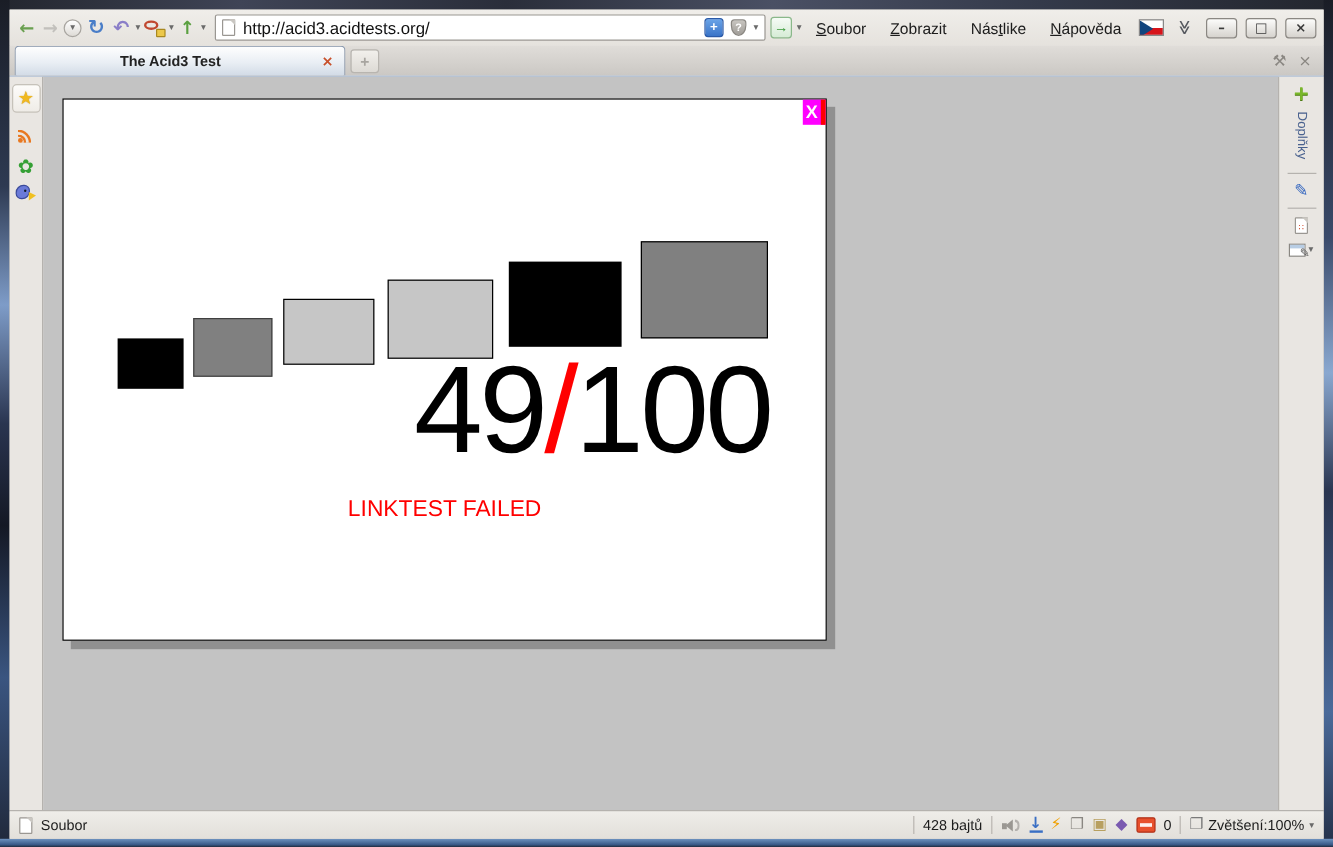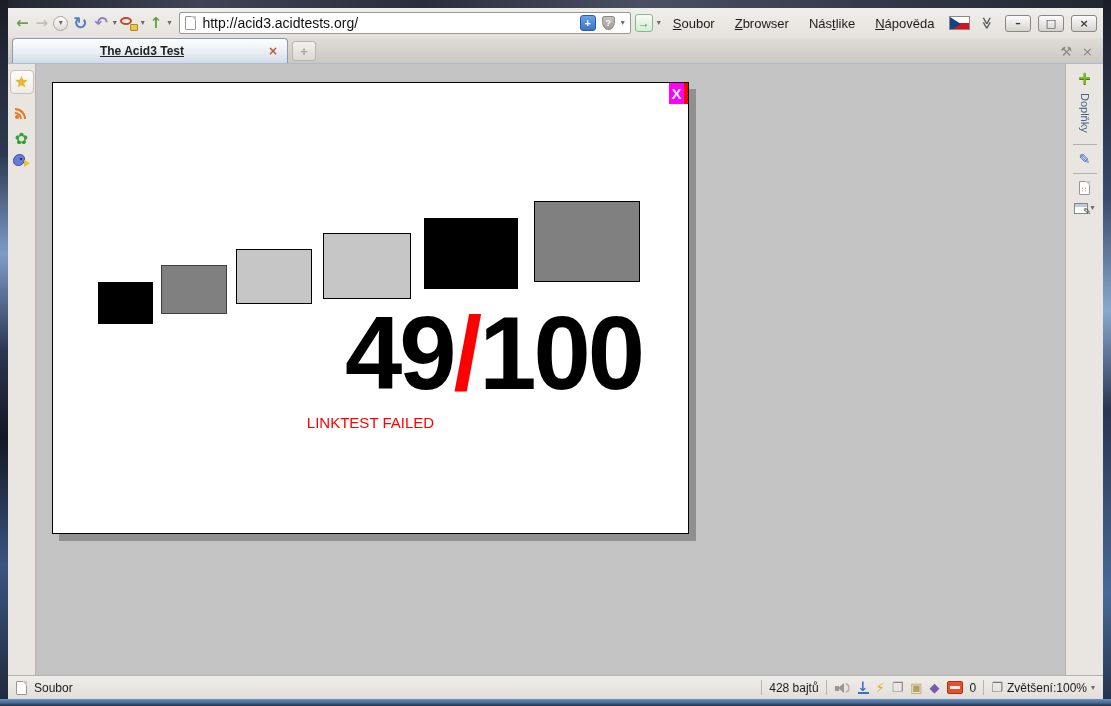--- a/index.html
+++ b/index.html
@@ -53,21 +53,21 @@
   .dblchev{transform:rotate(90deg);color:#55585e;font-size:12px;font-weight:bold;margin:0 4px;}
   .winbtn{width:26px;height:17px;border:1px solid #8a8782;border-radius:3px;margin-left:3px;
     background:linear-gradient(#fcfcfb,#d6d3ce);font:bold 11px "DejaVu Sans",sans-serif;color:#3a3a3a;
     display:flex;align-items:center;justify-content:center;}
   
   .tabbar{height:26px;display:flex;align-items:flex-end;padding:0 4px;
     background:linear-gradient(#e0ddd9,#cbc8c4);border-bottom:1px solid #a8bcd4;}
   .tab{width:276px;height:25px;border:1px solid #8a9ab0;border-bottom:none;border-radius:4px 4px 0 0;
     background:linear-gradient(#fefefe,#e9eef4 55%,#d2dbe6);display:flex;align-items:center;
     font-weight:bold;font-size:12px;color:#222;padding:0 6px;}
-  .tabtitle{flex:1;text-align:center;text-decoration:underline;}
+  .tabtitle{flex:1;text-align:center;}
   .tabclose{color:#c8502a;font-weight:bold;font-size:12px;padding:0 3px;}
   .newtab{width:24px;height:20px;margin:0 0 2px 4px;color:#a8a5a0;font-size:13px;font-weight:bold;
     border:1px solid #b8b5b0;border-radius:3px;background:linear-gradient(#f2f0ec,#dddad5);
     display:flex;align-items:center;justify-content:center;}
   .tabbar-right{margin-left:auto;display:flex;align-items:center;gap:10px;padding:0 6px 5px 0;color:#8a8782;font-size:13px;}
   
   .bodyrow{flex:1;display:flex;min-height:0;}
   .lpanel{width:28px;background:#e9e6e2;border-right:1px solid #b5b2ae;
     display:flex;flex-direction:column;align-items:center;padding-top:6px;gap:7px;}
   .selbtn{width:24px;height:24px;border:1px solid #c6c2ba;border-radius:4px;
@@ -100,24 +100,24 @@
   .winedit-wrap{display:flex;align-items:center;gap:2px;margin-top:8px;}
   .pengray{position:absolute;right:-4px;bottom:-4px;font-size:10px;color:#555;}
   
   .acid-page{position:absolute;left:16px;top:18px;width:637px;height:452px;background:#fff;
     border:1px solid #000;box-shadow:7px 7px 0 #909090;}
   .xmark{position:absolute;left:616px;top:0;width:19px;height:21px;background:var(--x_bg,#f0f);
     border-right:4px solid var(--x_edge,#f00);color:#fff;font-weight:bold;font-size:15px;
     font-family:"Liberation Sans",sans-serif;display:flex;align-items:center;justify-content:center;}
   .acid-h{position:absolute;left:40px;top:33px;font-size:103px;font-weight:bold;line-height:1;
     color:var(--heading,#f00);letter-spacing:-2px;}
-  .score{position:absolute;left:292px;top:219px;font-size:103px;font-weight:bold;line-height:1;
+  .score{position:absolute;left:292px;top:207px;font-size:103px;font-weight:normal;line-height:1;
     color:#000;letter-spacing:-3px;white-space:nowrap;}
   .score .slash{color:var(--slash,#f00);}
-  .linktest{position:absolute;left:0;top:331px;width:100%;text-align:center;font-size:15px;
+  .linktest{position:absolute;left:0;top:331px;width:100%;text-align:center;font-size:19px;
     color:var(--status,#f00);}
   .desc{position:absolute;left:40px;top:357px;width:572px;font-size:15.5px;line-height:20px;
     color:var(--text,#808080);}
   .desc a{color:var(--link,#00e);text-decoration:underline;cursor:pointer;}
   
   .statusbar{height:24px;border-top:1px solid #b5b2ae;background:linear-gradient(#efede9,#e2dfda);
     display:flex;align-items:center;padding:0 8px;font-size:12px;color:#1c1c1c;gap:7px;}
   .ssep{width:1px;height:15px;background:#b8b5b0;}
   .spacer{flex:1;}
   .spk{position:relative;width:17px;height:14px;}
@@ -169,21 +169,21 @@
             <span>+</span>
           </span>
         <span class="shield">?</span>
         <span class="icon caret">▾</span>
       </div>
       <span class="gobtn">
           <span>→</span>
         </span>
       <span class="icon caret">▾</span>
       <span class="menu"><span></span><span class="u">S</span><span>oubor</span></span>
-      <span class="menu"><span></span><span class="u">Z</span><span>browser</span></span>
+      <span class="menu"><span></span><span class="u">Z</span><span>obrazit</span></span>
       <span class="menu"><span>Nás</span><span class="u">t</span><span>like</span></span>
       <span class="menu"><span></span><span class="u">N</span><span>ápověda</span></span>
       <span class="flag"></span>
       <span class="icon dblchev">≫</span>
       <span class="winbtn">
           <span>–</span>
         </span>
       <span class="winbtn">
           <span>□</span>
         </span>

